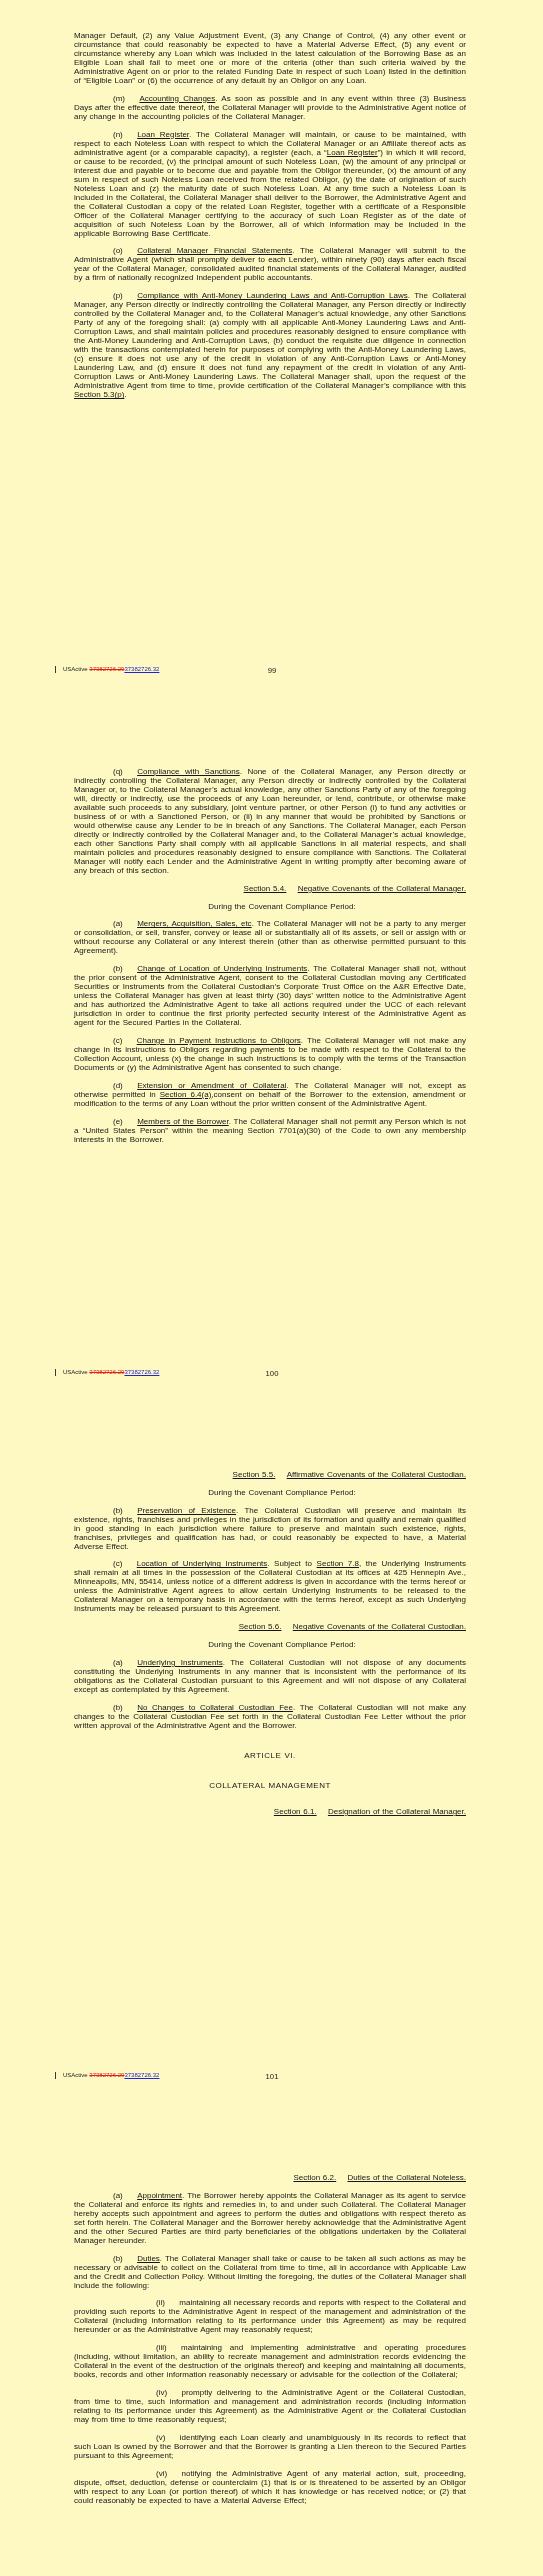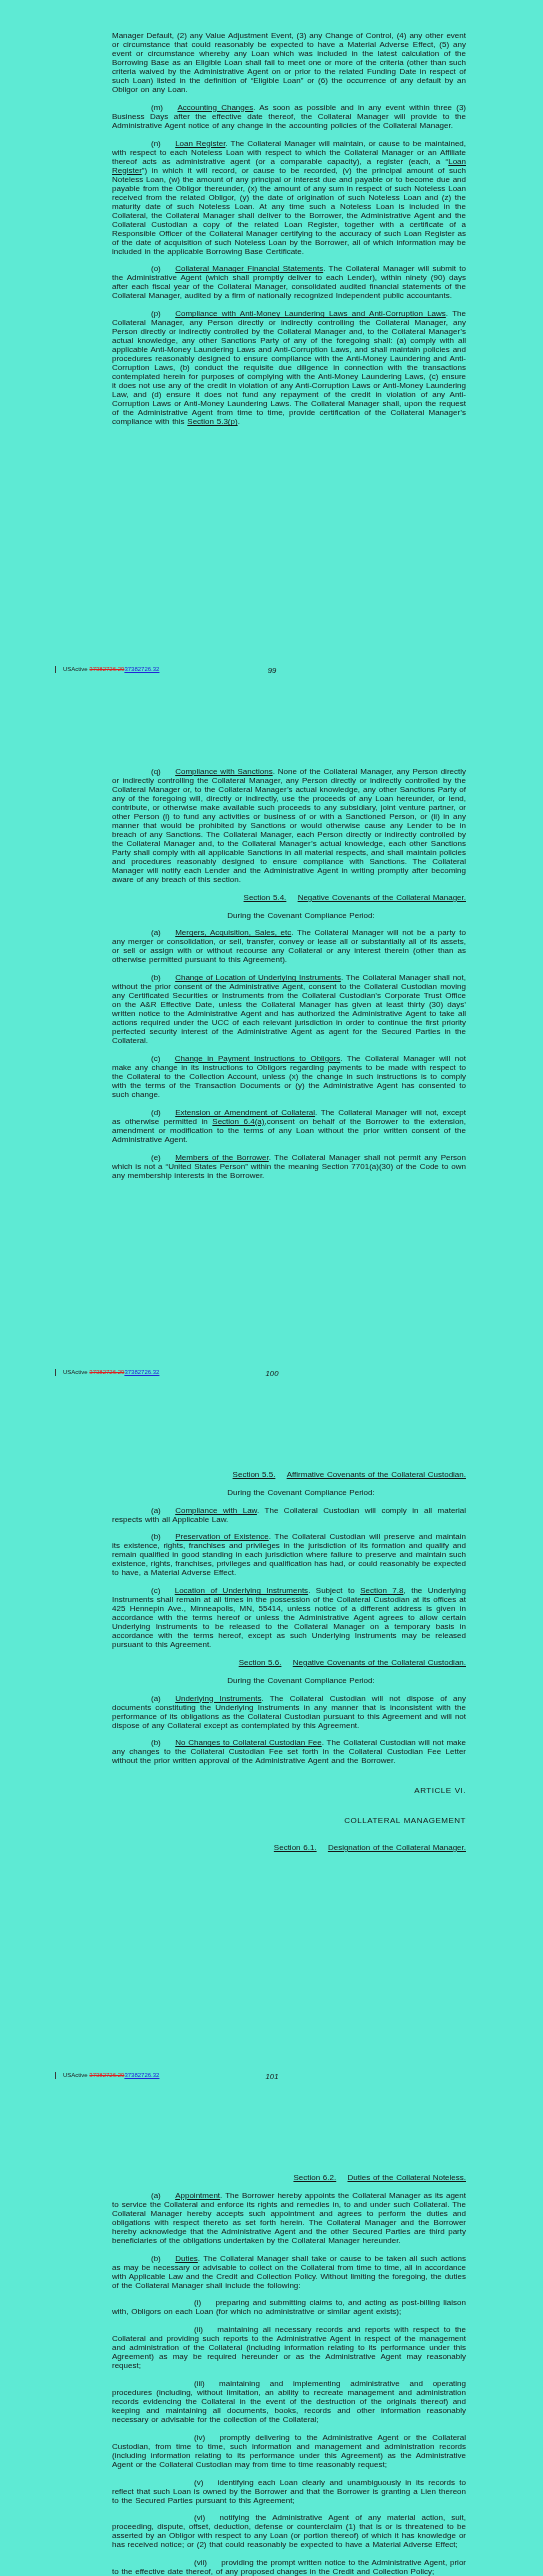--- a/index.html
+++ b/index.html
@@ -8,38 +8,38 @@
     font-family:"Liberation Sans","DejaVu Sans",sans-serif;
     color:#161616;
     -webkit-font-smoothing:antialiased;
   }
   #doc{width:544px;}
   .page{
     position:relative;
     width:544px;
     height:703px;
     box-sizing:border-box;
-    padding:64px 78px 46px 112px;
+    padding:64px 78px 46px 74px;
     overflow:hidden;
-    background:#5eead4;
+    background:#fef9c3;
   }
   .page.first{padding-top:31px;}
   .blk{
     margin:0 0 8.8px 0;
     font-size:8px;
     line-height:9px;
     text-align:justify;
     word-spacing:0.5px;
   }
   .blk.continuation{text-indent:0;}
   .blk.paragraph{text-indent:39px;}
   .blk.heading{text-indent:24px;text-align:right;}
   .blk.during{text-indent:24px;text-align:center;}
   .blk.item{text-indent:82px;}
-  .blk.center{text-align:right;text-indent:0;letter-spacing:0.5px;margin-bottom:17.5px;margin-top:21px;}
+  .blk.center{text-align:center;text-indent:0;letter-spacing:0.5px;margin-bottom:17.5px;margin-top:21px;}
   .u{text-decoration:underline;text-underline-offset:1px;}
   .gap{display:inline-block;width:14.4px;}
   .gap.sm{width:11.3px;}
   .footer-line{
     position:absolute;
     left:63px;
     bottom:30px;
     font-size:6px;
     line-height:6.7px;
     white-space:nowrap;
@@ -47,21 +47,20 @@
   .footer-prefix{color:#222222;}
   .footer-del{text-decoration:line-through;}
   .footer-ins{text-decoration:underline;}
   .page-number{
     position:absolute;
     left:0;
     bottom:28px;
     width:100%;
     text-align:center;
     font-size:7.7px;
-    font-style:italic;
   }
   .change-bar{
     position:absolute;
     left:55px;
     bottom:30px;
     width:1px;
     height:7.2px;
     background:#3a3a3a;
   }
 </style>
@@ -88,40 +87,37 @@
       <p class="blk paragraph"><span>(c)</span><span class="gap"></span><span class="u">Change in Payment Instructions to Obligors</span><span>.  The Collateral Manager will not make any change in its instructions to Obligors regarding payments to be made with respect to the Collateral to the Collection Account, unless (x) the change in such instructions is to comply with the terms of the Transaction Documents or (y) the Administrative Agent has consented to such change.</span></p>
       <p class="blk paragraph"><span>(d)</span><span class="gap"></span><span class="u">Extension or Amendment of Collateral</span><span>.  The Collateral Manager will not, except as otherwise permitted in </span><span class="u">Section 6.4(a)</span><span>,consent on behalf of the Borrower to the extension, amendment or modification to the terms of any Loan without the prior written consent of the Administrative Agent.</span></p>
       <p class="blk paragraph"><span>(e)</span><span class="gap"></span><span class="u">Members of the Borrower</span><span>.  The Collateral Manager shall not permit any Person which is not a “United States Person” within the meaning Section 7701(a)(30) of the Code to own any membership interests in the Borrower.</span></p>
       <div class="change-bar"></div>
       <div class="footer-line"><span class="footer-prefix">USActive </span><span class="footer-del" style="color: rgb(223, 32, 32);">37382726.29</span><span class="footer-ins" style="color: rgb(35, 35, 214);">37382726.32</span></div>
       <div class="page-number">100</div>
     </div>
     <div class="page">
       <p class="blk heading"><span class="u">Section 5.5.</span><span class="gap sm"></span><span class="u">Affirmative Covenants of the Collateral Custodian.</span></p>
       <p class="blk during"><span>During the Covenant Compliance Period:</span></p>
-      <p class="blk paragraph"><span>(a)</span><span class="gap"></span><span class="u">Compliance with Law</span><span>.  The Collateral Custodian will comply in all material respects with all Applicable Law.</span></p>
       <p class="blk paragraph"><span>(b)</span><span class="gap"></span><span class="u">Preservation of Existence</span><span>.  The Collateral Custodian will preserve and maintain its existence, rights, franchises and privileges in the jurisdiction of its formation and qualify and remain qualified in good standing in each jurisdiction where failure to preserve and maintain such existence, rights, franchises, privileges and qualification has had, or could reasonably be expected to have, a Material Adverse Effect.</span></p>
       <p class="blk paragraph"><span>(c)</span><span class="gap"></span><span class="u">Location of Underlying Instruments</span><span>.  Subject to </span><span class="u">Section 7.8</span><span>, the Underlying Instruments shall remain at all times in the possession of the Collateral Custodian at its offices at 425 Hennepin Ave., Minneapolis, MN, 55414, unless notice of a different address is given in accordance with the terms hereof or unless the Administrative Agent agrees to allow certain Underlying Instruments to be released to the Collateral Manager on a temporary basis in accordance with the terms hereof, except as such Underlying Instruments may be released pursuant to this Agreement.</span></p>
       <p class="blk heading"><span class="u">Section 5.6.</span><span class="gap sm"></span><span class="u">Negative Covenants of the Collateral Custodian.</span></p>
       <p class="blk during"><span>During the Covenant Compliance Period:</span></p>
       <p class="blk paragraph"><span>(a)</span><span class="gap"></span><span class="u">Underlying Instruments</span><span>.  The Collateral Custodian will not dispose of any documents constituting the Underlying Instruments in any manner that is inconsistent with the performance of its obligations as the Collateral Custodian pursuant to this Agreement and will not dispose of any Collateral except as contemplated by this Agreement.</span></p>
       <p class="blk paragraph"><span>(b)</span><span class="gap"></span><span class="u">No Changes to Collateral Custodian Fee</span><span>.  The Collateral Custodian will not make any changes to the Collateral Custodian Fee set forth in the Collateral Custodian Fee Letter without the prior written approval of the Administrative Agent and the Borrower.</span></p>
       <p class="blk center"><span>ARTICLE VI.</span></p>
       <p class="blk center"><span>COLLATERAL MANAGEMENT</span></p>
       <p class="blk heading"><span class="u">Section 6.1.</span><span class="gap sm"></span><span class="u">Designation of the Collateral Manager.</span></p>
       <div class="change-bar"></div>
       <div class="footer-line"><span class="footer-prefix">USActive </span><span class="footer-del" style="color: rgb(223, 32, 32);">37382726.29</span><span class="footer-ins" style="color: rgb(35, 35, 214);">37382726.32</span></div>
       <div class="page-number">101</div>
     </div>
     <div class="page">
       <p class="blk heading"><span class="u">Section 6.2.</span><span class="gap sm"></span><span class="u">Duties of the Collateral Noteless.</span></p>
       <p class="blk paragraph"><span>(a)</span><span class="gap"></span><span class="u">Appointment</span><span>.  The Borrower hereby appoints the Collateral Manager as its agent to service the Collateral and enforce its rights and remedies in, to and under such Collateral.  The Collateral Manager hereby accepts such appointment and agrees to perform the duties and obligations with respect thereto as set forth herein.  The Collateral Manager and the Borrower hereby acknowledge that the Administrative Agent and the other Secured Parties are third party beneficiaries of the obligations undertaken by the Collateral Manager hereunder.</span></p>
       <p class="blk paragraph"><span>(b)</span><span class="gap"></span><span class="u">Duties</span><span>.  The Collateral Manager shall take or cause to be taken all such actions as may be necessary or advisable to collect on the Collateral from time to time, all in accordance with Applicable Law and the Credit and Collection Policy.  Without limiting the foregoing, the duties of the Collateral Manager shall include the following:</span></p>
-      <p class="blk item"><span>(i)</span><span class="gap"></span><span>preparing and submitting claims to, and acting as post-billing liaison with, Obligors on each Loan (for which no administrative or similar agent exists);</span></p>
       <p class="blk item"><span>(ii)</span><span class="gap"></span><span>maintaining all necessary records and reports with respect to the Collateral and providing such reports to the Administrative Agent in respect of the management and administration of the Collateral (including information relating to its performance under this Agreement) as may be required hereunder or as the Administrative Agent may reasonably request;</span></p>
       <p class="blk item"><span>(iii)</span><span class="gap"></span><span>maintaining and implementing administrative and operating procedures (including, without limitation, an ability to recreate management and administration records evidencing the Collateral in the event of the destruction of the originals thereof) and keeping and maintaining all documents, books, records and other information reasonably necessary or advisable for the collection of the Collateral;</span></p>
       <p class="blk item"><span>(iv)</span><span class="gap"></span><span>promptly delivering to the Administrative Agent or the Collateral Custodian, from time to time, such information and management and administration records (including information relating to its performance under this Agreement) as the Administrative Agent or the Collateral Custodian may from time to time reasonably request;</span></p>
       <p class="blk item"><span>(v)</span><span class="gap"></span><span>identifying each Loan clearly and unambiguously in its records to reflect that such Loan is owned by the Borrower and that the Borrower is granting a Lien thereon to the Secured Parties pursuant to this Agreement;</span></p>
       <p class="blk item"><span>(vi)</span><span class="gap"></span><span>notifying the Administrative Agent of any material action, suit, proceeding, dispute, offset, deduction, defense or counterclaim (1) that is or is threatened to be asserted by an Obligor with respect to any Loan (or portion thereof) of which it has knowledge or has received notice; or (2) that could reasonably be expected to have a Material Adverse Effect;</span></p>
-      <p class="blk item"><span>(vii)</span><span class="gap"></span><span>providing the prompt written notice to the Administrative Agent, prior to the effective date thereof, of any proposed changes in the Credit and Collection Policy;</span></p>
     </div>
   </div>
 
 
 </body></html>

